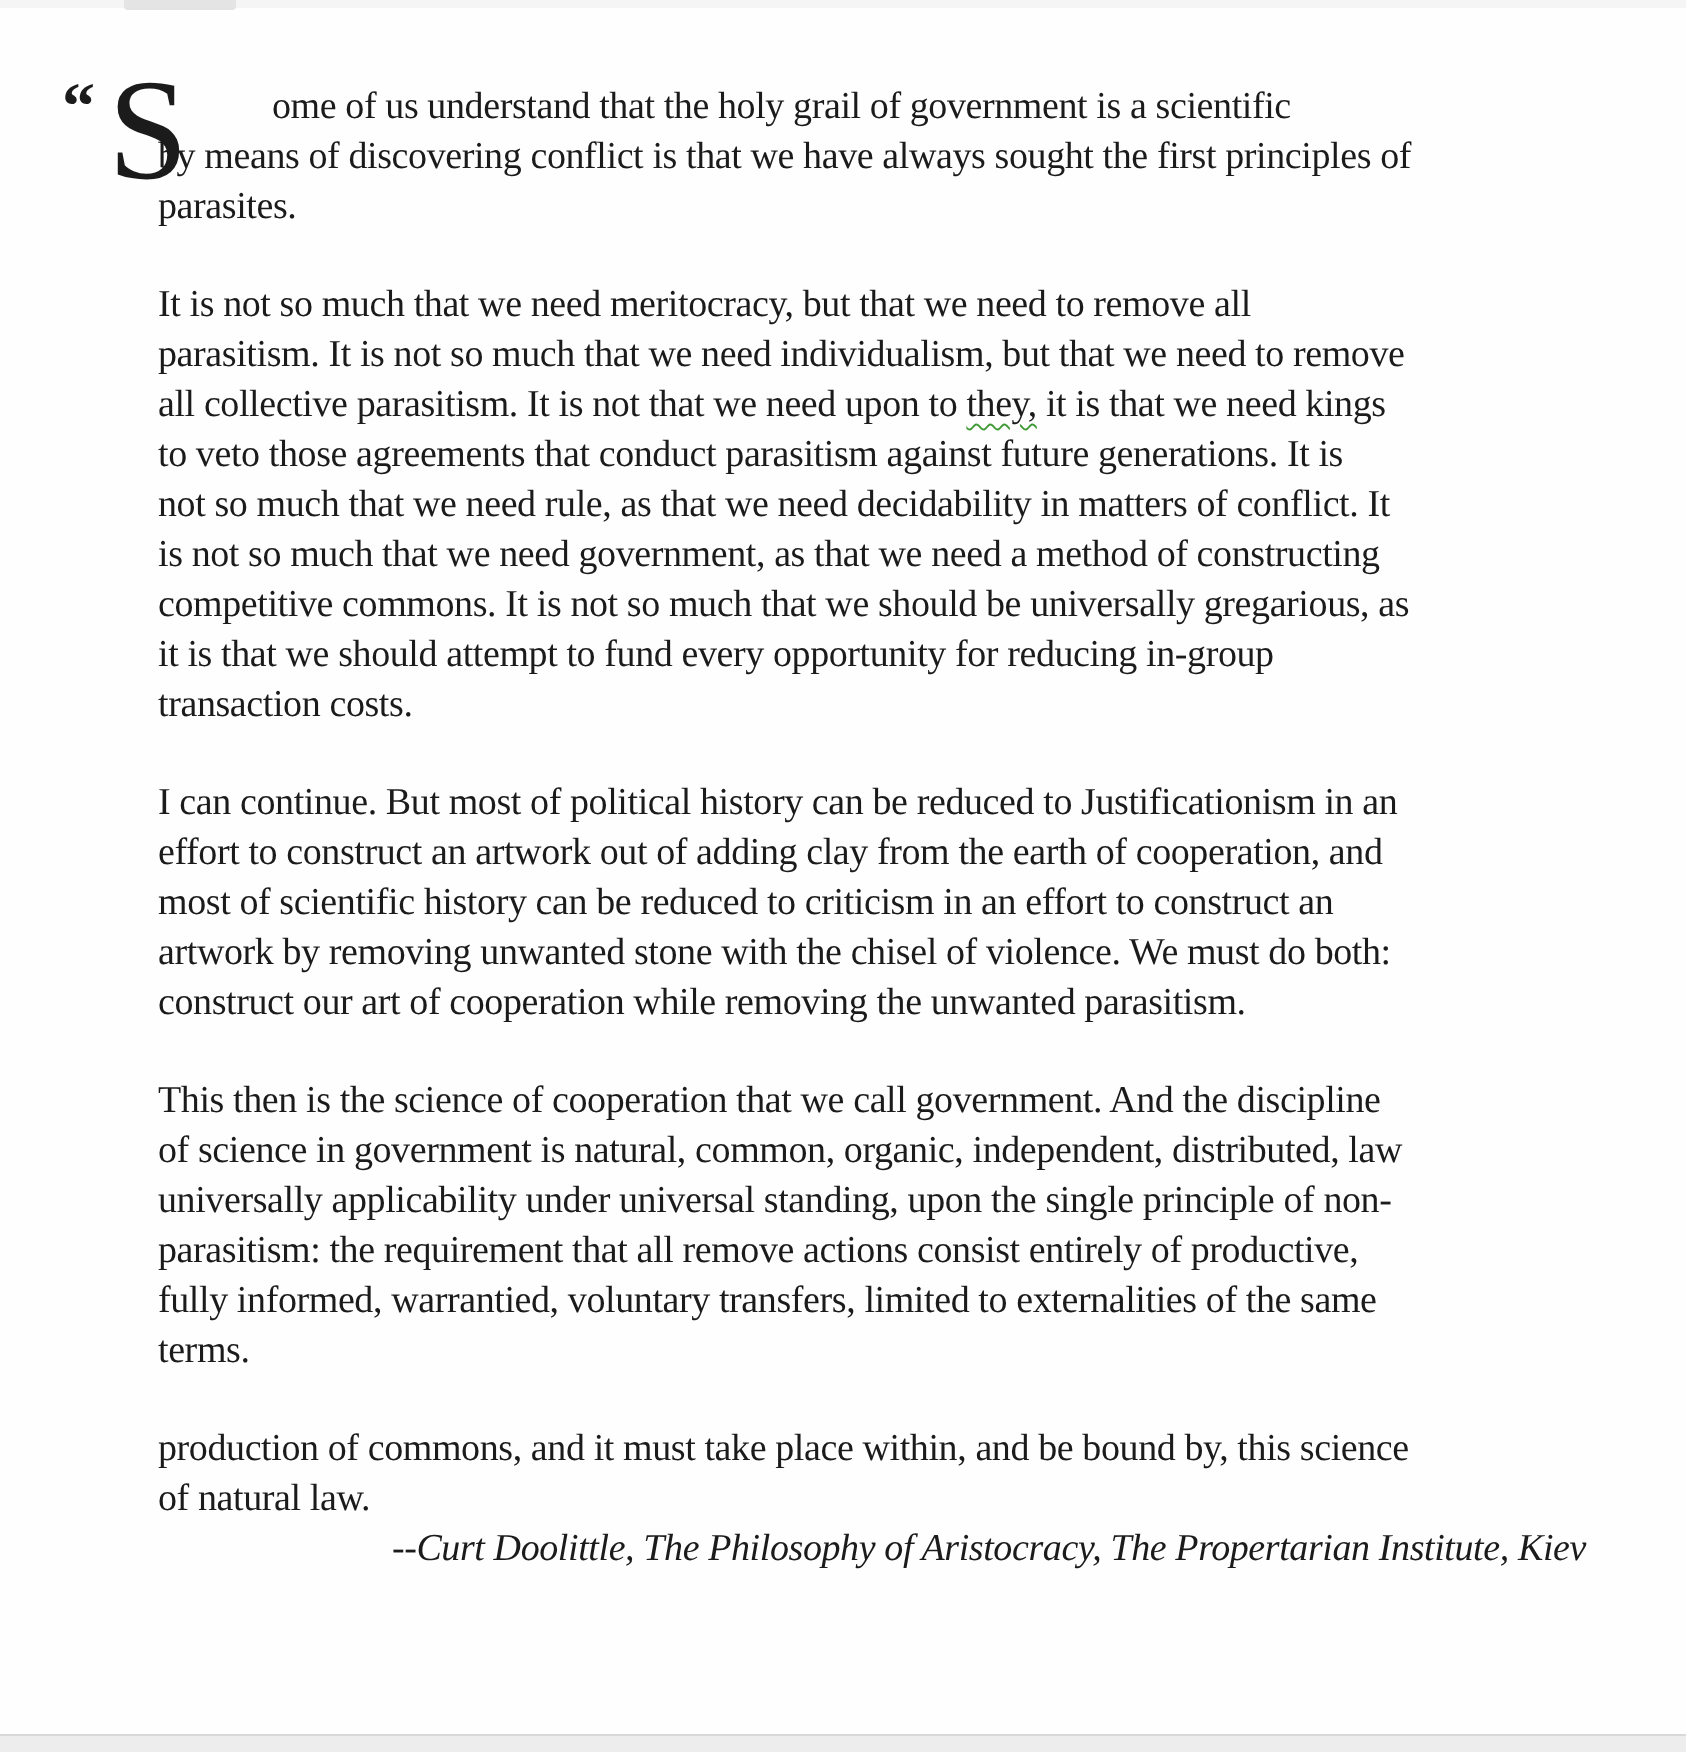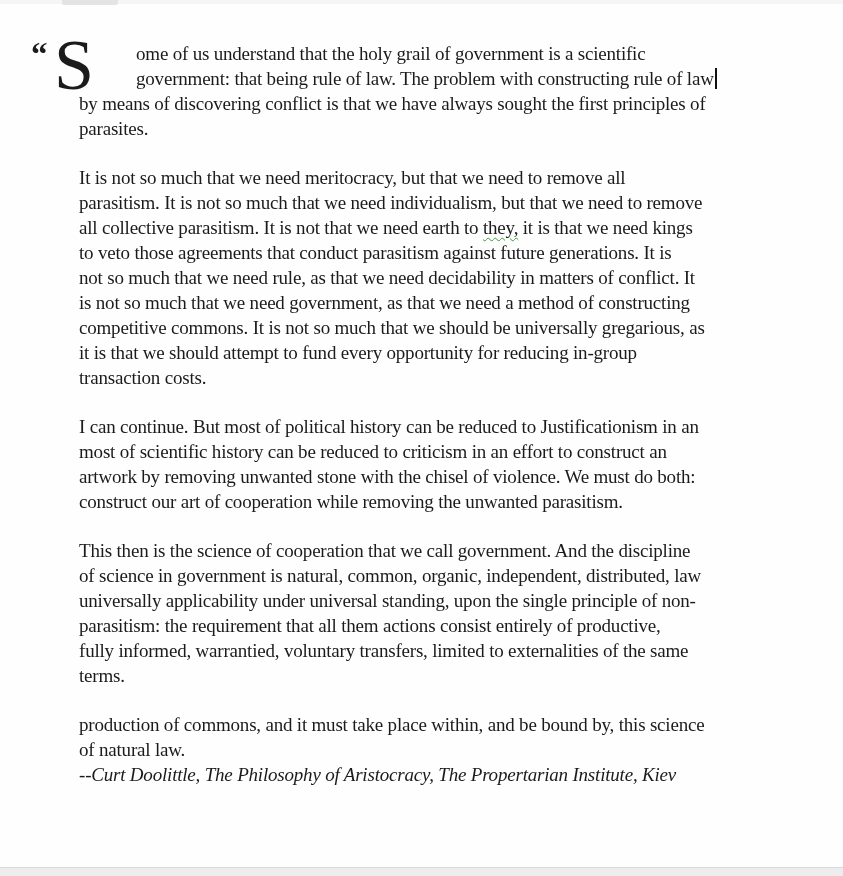--- a/index.html
+++ b/index.html
@@ -74,21 +74,21 @@
     margin-left: 1px;
   }
   .squiggle {
     text-decoration-line: underline;
     text-decoration-style: wavy;
     text-decoration-color: #3f9b36;
     text-decoration-thickness: 1px;
     text-underline-offset: 3px;
   }
   .attribution {
-    text-align: left;
+    text-align: right;
     font-style: italic;
   }
   .bottom-band {
     position: absolute;
     left: 0;
     bottom: 0;
     width: 100%;
     height: 8px;
     background: #ededed;
     border-top: 1px solid #d9d9d9;
@@ -104,49 +104,49 @@
   </div>
 
   <div class="content">
 
     <div class="para para1">
       <div class="dropcap">
         <span class="dq">“</span>
         <span class="ds">S</span>
       </div>
       <div class="line indent">ome of us understand that the holy grail of government is a scientific</div>
-      <div class="line indent"><span>government: that being rule of law. The problem with constructing rule of law</span><span class="caret"></span></div>
       <div class="line">by means of discovering conflict is that we have always sought the first principles of</div>
       <div class="line">parasites.</div>
     </div>
 
     <div class="para">
       <div class="line">It is not so much that we need meritocracy, but that we need to remove all</div>
       <div class="line">parasitism. It is not so much that we need individualism, but that we need to remove</div>
-      <div class="line"><span>all collective parasitism. It is not that we need earth to </span><span class="squiggle">they,</span><span> it is that we need kings</span></div>
+      <div class="line"><span>all collective parasitism. It is not that we need upon to </span><span class="squiggle">they,</span><span> it is that we need kings</span></div>
       <div class="line">to veto those agreements that conduct parasitism against future generations. It is</div>
       <div class="line">not so much that we need rule, as that we need decidability in matters of conflict. It</div>
       <div class="line">is not so much that we need government, as that we need a method of constructing</div>
       <div class="line">competitive commons. It is not so much that we should be universally gregarious, as</div>
       <div class="line">it is that we should attempt to fund every opportunity for reducing in-group</div>
       <div class="line">transaction costs.</div>
     </div>
 
     <div class="para">
       <div class="line">I can continue. But most of political history can be reduced to Justificationism in an</div>
+      <div class="line">effort to construct an artwork out of adding clay from the earth of cooperation, and</div>
       <div class="line">most of scientific history can be reduced to criticism in an effort to construct an</div>
       <div class="line">artwork by removing unwanted stone with the chisel of violence. We must do both:</div>
       <div class="line">construct our art of cooperation while removing the unwanted parasitism.</div>
     </div>
 
     <div class="para">
       <div class="line">This then is the science of cooperation that we call government. And the discipline</div>
       <div class="line">of science in government is natural, common, organic, independent, distributed, law</div>
       <div class="line">universally applicability under universal standing, upon the single principle of non-</div>
-      <div class="line">parasitism: the requirement that all them actions consist entirely of productive,</div>
+      <div class="line">parasitism: the requirement that all remove actions consist entirely of productive,</div>
       <div class="line">fully informed, warrantied, voluntary transfers, limited to externalities of the same</div>
       <div class="line">terms.</div>
     </div>
 
     <div class="para">
       <div class="line">production of commons, and it must take place within, and be bound by, this science</div>
       <div class="line">of natural law.</div>
       <div class="line attribution">--Curt Doolittle, The Philosophy of Aristocracy, The Propertarian Institute, Kiev</div>
     </div>
 

